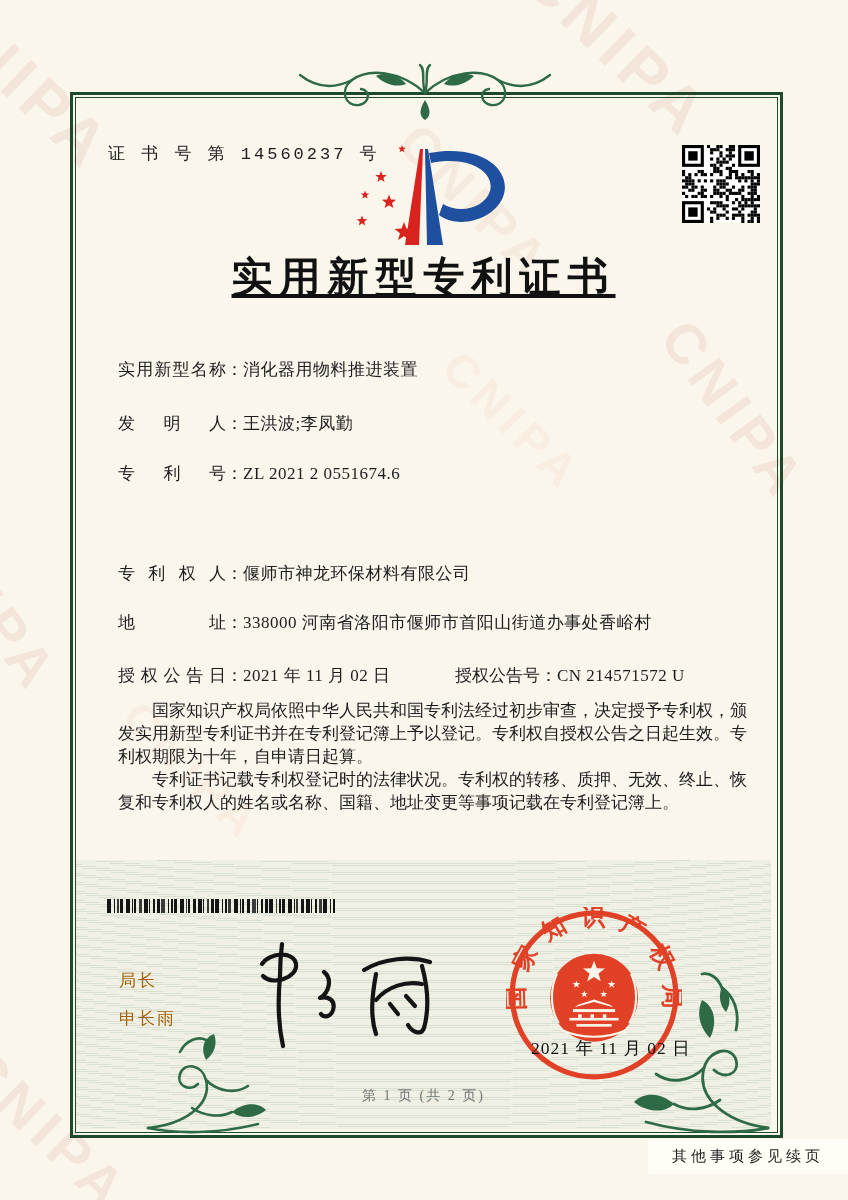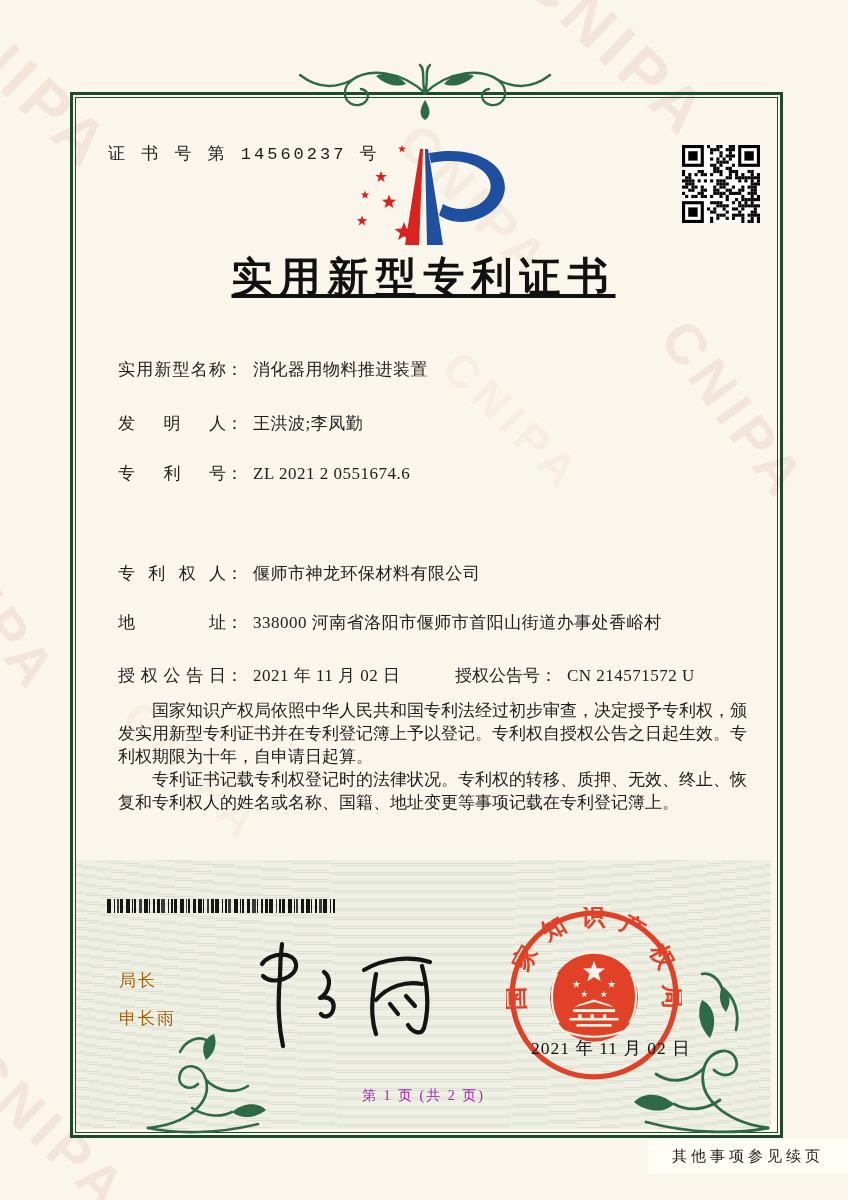--- a/index.html
+++ b/index.html
@@ -28,40 +28,40 @@
 
   .logo{position:absolute;left:353px;top:138px;width:162px;height:116px;}
   .qr{position:absolute;left:682px;top:145px;width:78px;height:78px;}
 
   .title{position:absolute;left:70px;top:250px;width:707px;text-align:center;
          font-size:41px;font-weight:700;letter-spacing:7px;color:#111;text-decoration:underline;}
 
   .row{position:absolute;left:118px;font-size:17px;color:#1d1d1d;white-space:nowrap;}
   .flabel{display:inline-block;width:108px;text-align:justify;text-align-last:justify;vertical-align:top;}
   .colon{display:inline-block;}
-  .fvalue{display:inline-block;margin-left:10px;letter-spacing:0.5px;}
+  .fvalue{display:inline-block;margin-left:0;letter-spacing:0.5px;}
   .row .second{position:absolute;left:337px;top:0;white-space:nowrap;}
 
   .paras{position:absolute;left:118px;top:699px;width:629px;font-size:17px;
          line-height:23px;color:#1d1d1d;}
   .paras p{margin:0;text-indent:2em;text-align:justify;}
 
   .barcode{position:absolute;left:107px;top:899px;width:230px;height:14px;}
 
   .signer{position:absolute;left:119px;top:969px;
           font-family:"Liberation Sans", sans-serif;font-size:17px;color:#a16207;}
   .signer div{margin-bottom:15px;letter-spacing:2px;}
   .signature{position:absolute;left:226px;top:938px;width:212px;height:112px;}
 
   .seal{position:absolute;left:506px;top:907px;width:176px;height:176px;opacity:0.93;}
   .seal-date{position:absolute;left:531px;top:1036px;font-size:17.5px;letter-spacing:1px;
              color:#101010;white-space:nowrap;}
 
   .page-info{position:absolute;left:70px;top:1087px;width:707px;text-align:center;
-             font-size:14px;letter-spacing:2px;color:#a21caf;}
+             font-size:14px;letter-spacing:2px;color:#737373;}
 
   .bottom-note-wrap{position:absolute;left:0;top:1139px;width:848px;text-align:right;}
   .bottom-note{display:inline-block;background:#fffdf6;padding:8px 24px;
                font-size:15px;letter-spacing:4px;color:#1d1d1d;}
 
   .ornament{position:absolute;}
   svg{display:block;}
 </style>
 </head>
 <body>

